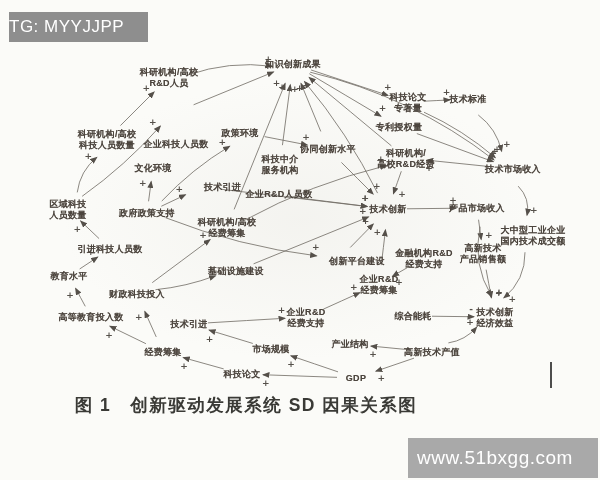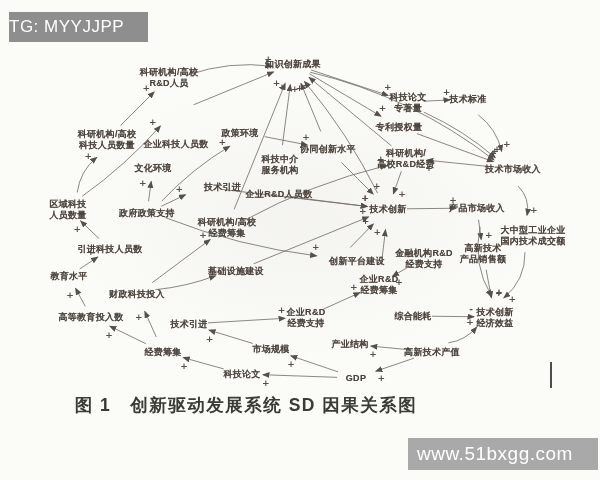--- a/index.html
+++ b/index.html
@@ -5,21 +5,21 @@
   html,body{margin:0;padding:0;}
   body{width:600px;height:480px;background:#ffffff;font-family:"Liberation Sans","DejaVu Sans",sans-serif;overflow:hidden;}
   #stage{position:relative;width:600px;height:480px;background:#ffffff;}
   #scan{position:absolute;left:0;top:0;width:600px;height:480px;
         background:
           radial-gradient(ellipse 340px 200px at 300px 220px, rgba(210,208,200,0.18), rgba(255,255,255,0) 70%),
           linear-gradient(#fbfbf8,#fbfbf8);}
   .wm{position:absolute;color:#ffffff;font-weight:400;letter-spacing:0.5px;
       display:flex;align-items:center;}
   #wm-top{left:9px;top:12px;width:139px;height:30px;background:#8e8e8e;font-size:17px;padding-left:0;}
-  #wm-bottom{left:408px;top:438px;width:181px;height:32px;background:#a9a9a9;font-size:19px;padding-left:9px;}
+  #wm-bottom{left:408px;top:438px;width:181px;height:40px;background:#a9a9a9;font-size:19px;padding-left:9px;}
   .node{position:absolute;transform:translate(-50%,-50%);white-space:pre-line;text-align:center;
         font-size:9px;line-height:10.5px;font-weight:600;color:#4c453e;letter-spacing:0.3px;
         text-shadow:0 0 0.5px rgba(80,70,60,0.55);}
   #edges{position:absolute;left:0;top:0;}
   #caption{position:absolute;left:0;top:393px;width:476px;text-align:center;
            font-size:17.5px;font-weight:700;color:#3a3a36;letter-spacing:1.5px;
            font-family:"Liberation Sans","DejaVu Sans",sans-serif;margin-left:8px;}
   #cursor-bar{position:absolute;left:550px;top:362px;width:2px;height:26px;background:#4d4d4d;}
   .sign{font-size:9px;font-weight:700;fill:#55504a;font-family:"DejaVu Sans",sans-serif;}
 </style>

